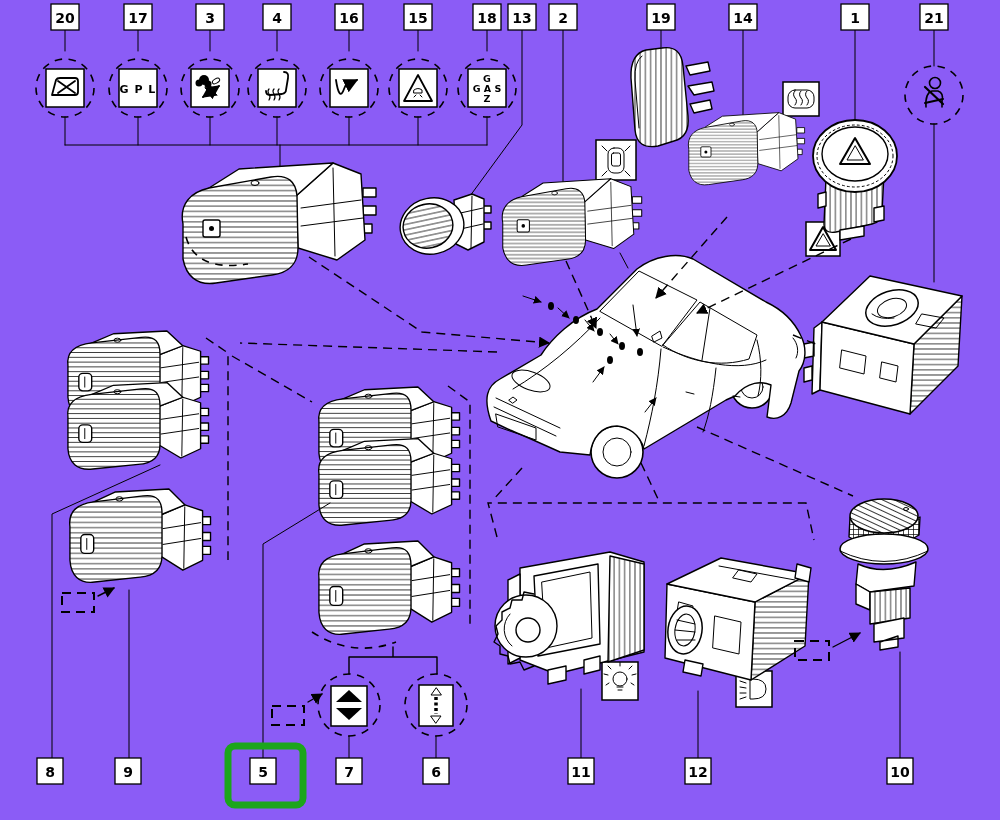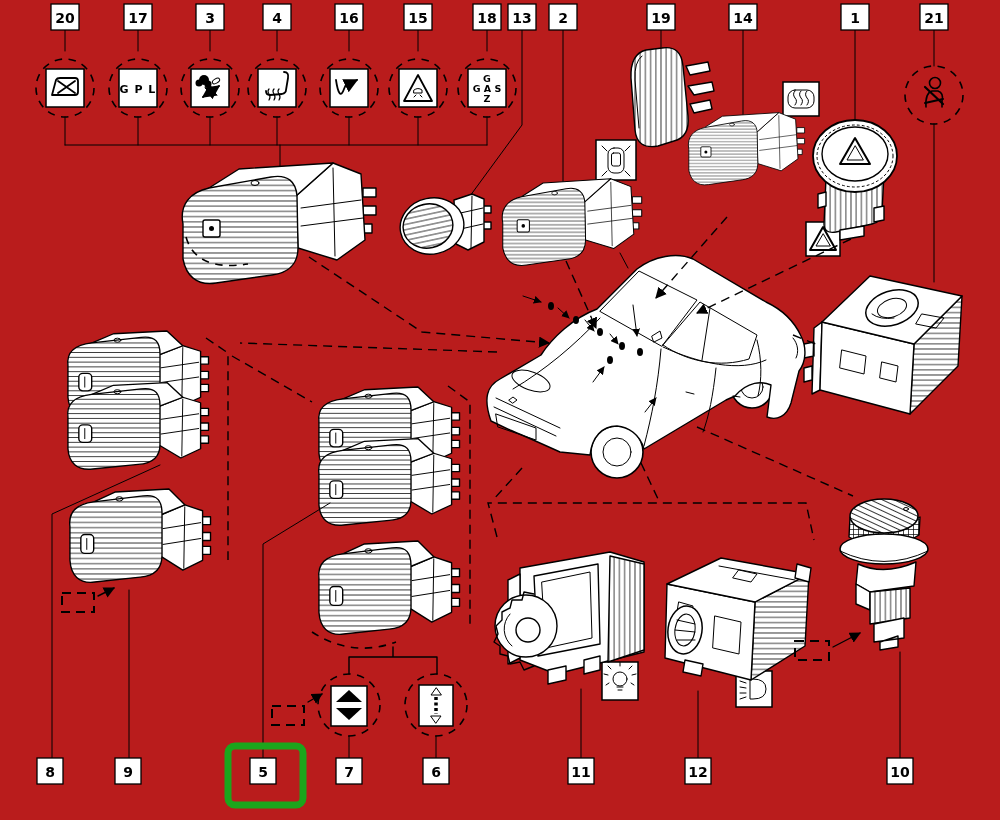--- a/index.html
+++ b/index.html
@@ -1,16 +1,16 @@
 <!DOCTYPE html>
 <html><head>
 <meta charset="utf-8">
 <style>
   html,body{margin:0;padding:0;background:#fff}
-  .stage{position:relative;width:1000px;height:820px;background:#b91c1c;overflow:hidden}
+  .stage{position:relative;width:1000px;height:820px;background:#8b5cf6;overflow:hidden}
   svg{display:block}
   .ln{fill:none;stroke:#000;stroke-width:1.4;stroke-linecap:round;stroke-linejoin:round}
   .lt{stroke-width:1}
   .fw{fill:#fff;stroke:#000;stroke-width:1.4;stroke-linejoin:round}
   .fh{fill:url(#phh);stroke:#000;stroke-width:1.4;stroke-linejoin:round}
   .fv{fill:url(#phv);stroke:#000;stroke-width:1.4;stroke-linejoin:round}
   .fd{fill:url(#phd);stroke:#000;stroke-width:1.4;stroke-linejoin:round}
   .fx{fill:url(#pcx);stroke:#000;stroke-width:1.4;stroke-linejoin:round}
   .dash{fill:none;stroke:#000;stroke-width:1.4;stroke-dasharray:9 6}
   .dashc{fill:none;stroke:#000;stroke-width:1.6;stroke-dasharray:7.5 6.5}

